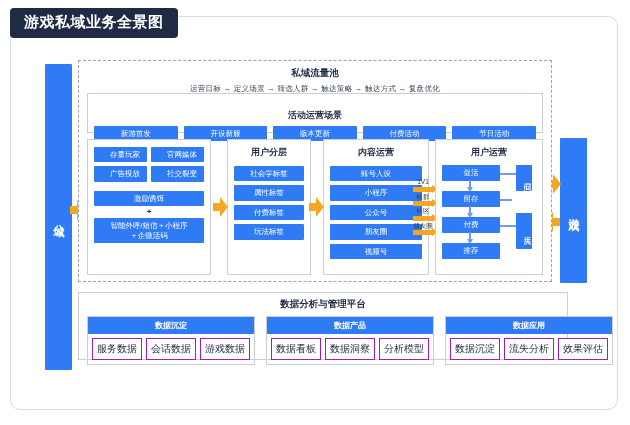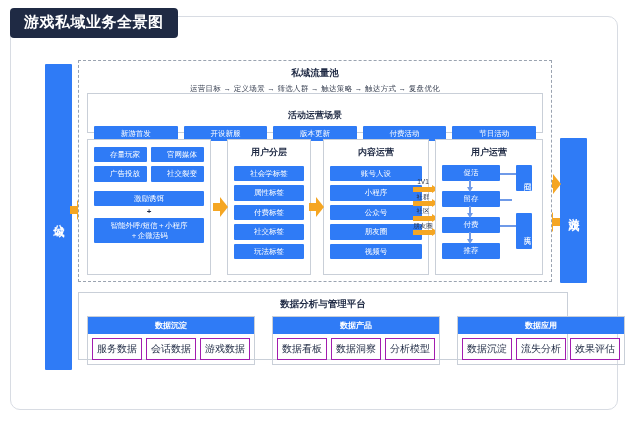--- a/index.html
+++ b/index.html
@@ -144,21 +144,21 @@
   .sidearrow.l .head{position:absolute;left:-1px;top:0;width:0;height:0;
     border-top:10px solid transparent;border-bottom:10px solid transparent;border-right:8px solid #f5a623;}
   .sidearrow.l .shaft{left:6px;}
 
   
   .platform{
     position:absolute;left:78px;top:292px;width:490px;height:68px;
     border:1px solid #c9cfd8;box-sizing:border-box;background:#fff;
   }
   .plat-title{text-align:center;font-size:9.5px;font-weight:bold;color:#1f2a44;margin-top:5px;}
-  .plat-row{display:flex;gap:17px;padding:5px 8px 0 8px;}
+  .plat-row{display:flex;gap:11px;padding:5px 8px 0 8px;}
   .plat-group{flex:1;border:1px solid #c9cfd8;box-sizing:border-box;padding:0;}
   .plat-head{background:#2f7bf6;color:#fff;font-size:8px;font-weight:bold;text-align:center;padding:3px 0;}
   .plat-cells{display:flex;gap:4px;padding:4px;}
   .plat-cells .cell{
     flex:1;border:1px solid #a21caf;color:#1f2a44;background:#fff;
     font-size:10px;text-align:center;padding:3px 4px;white-space:nowrap;
   }
 </style>
 </head>
 <body>
@@ -223,21 +223,20 @@
 ＋企微活码</div>
         </div>
       </div>
 
       <div class="col col2">
         <div class="col-title">用户分层</div>
         <div class="col-body stack">
           <div class="btn">社会学标签</div>
           <div class="btn">属性标签</div>
           <div class="btn">付费标签</div>
-          <div class="btn">社交标签</div>
           <div class="btn">玩法标签</div>
         </div>
       </div>
 
       <div class="sidearrow r" style="left:126px;top:58px;">
         <div class="shaft"></div>
           <div class="head"></div>
       </div>
 
       <div class="col col3">

